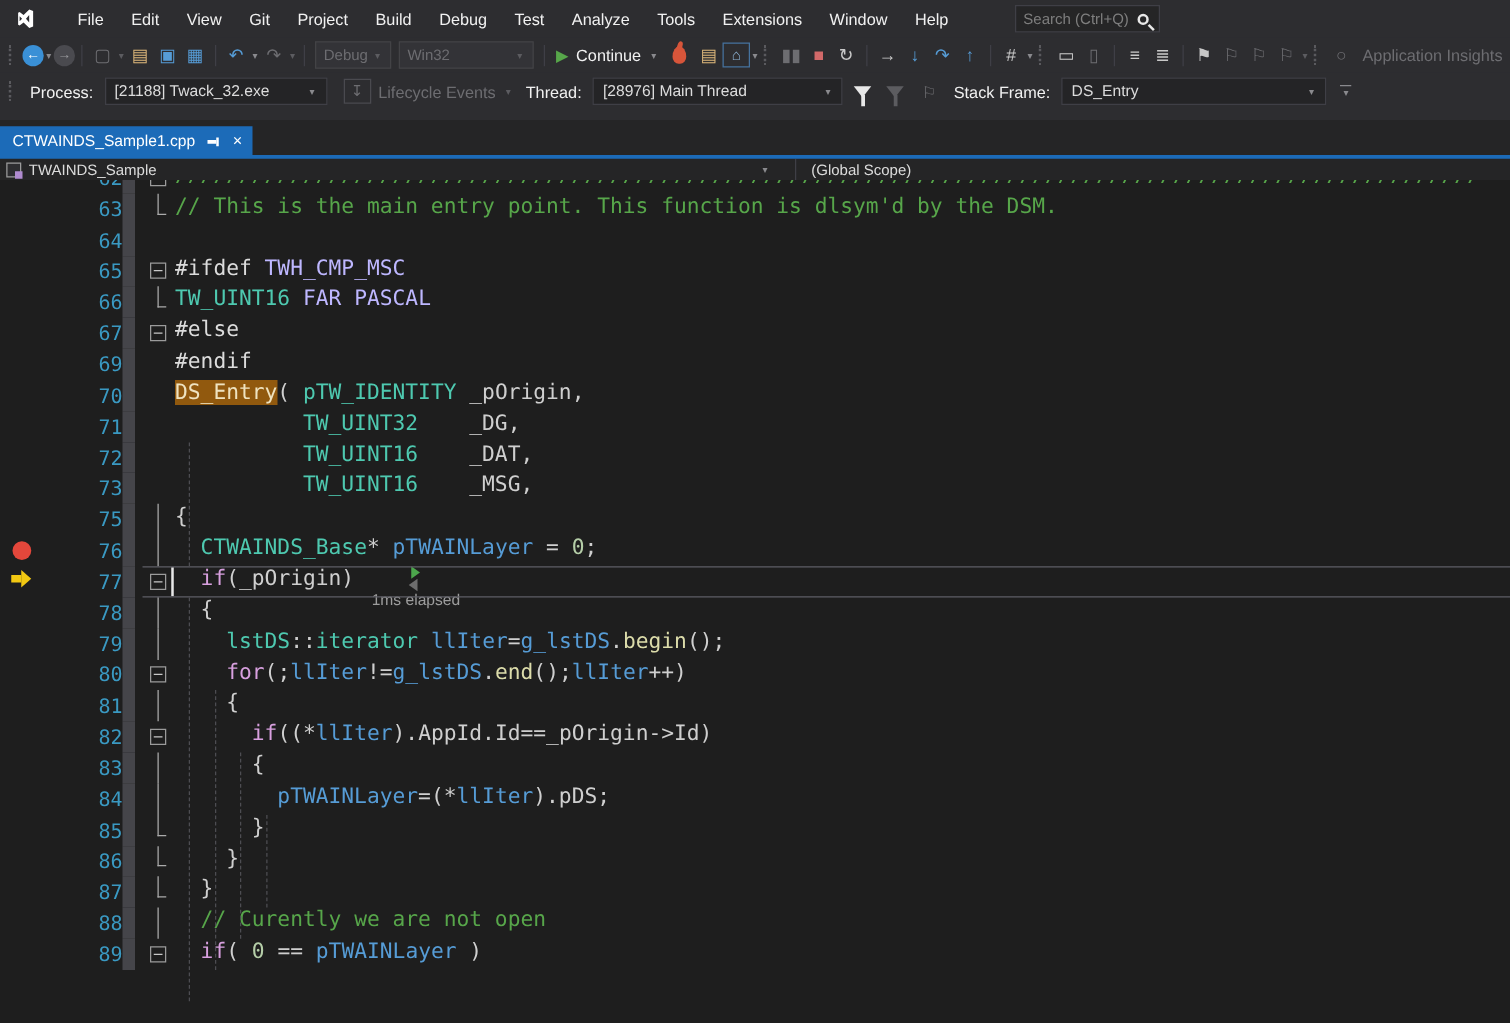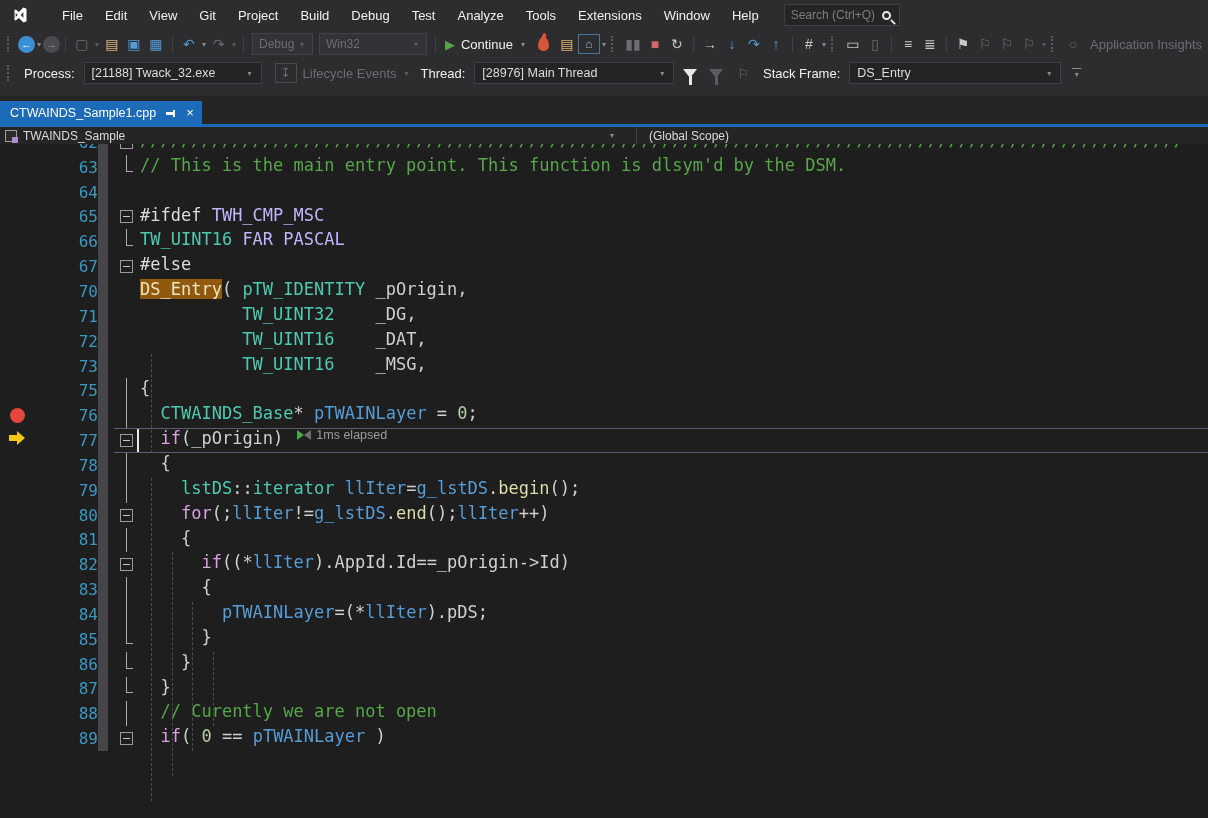--- a/index.html
+++ b/index.html
@@ -3,21 +3,21 @@
 <meta charset="utf-8">
 <style>
   * { margin:0; padding:0; box-sizing:border-box; }
   html,body { width:1208px; height:818px; overflow:hidden; }
   body { background:#2d2d30; font-family:"Liberation Sans", sans-serif; color:#f1f1f1; }
 
   
   .titlebar { height:30px; display:flex; align-items:center; background:#2d2d30;gap:12px; }
   .vslogo { width:24px; height:20px; margin:0 8px 0 7px; display:flex; align-items:center; justify-content:center; }
   .menu-item { font-size:13px; color:#f1f1f1; padding:0 11px; height:30px; display:flex; align-items:center; cursor:default; }
-  .searchbox { width:116px; height:22px; background:#252526; border:1px solid #3f3f46; display:flex; align-items:center; justify-content:space-between; padding:0 6px; margin-left:2px; }
+  .searchbox { width:116px; height:22px; background:#252526; border:1px solid #3f3f46; display:flex; align-items:center; justify-content:space-between; padding:0 6px; margin-left:30px; }
   .searchbox .ph { font-size:12px; color:#7e7e7e; }
   .mag { width:9px; height:9px; border:2px solid #e8e8e8; border-radius:50%; position:relative; margin-right:2px; }
   .mag::after { content:''; position:absolute; width:6px; height:2px; background:#e8e8e8; transform:rotate(45deg); left:6px; top:8px; }
   .titlechip { margin-left:52px; background:#252526; height:30px; display:flex; align-items:center; padding:0 84px 0 48px; font-size:13px; color:#ececec; }
 
   
   .toolbar { height:28px; display:flex; align-items:center; background:#2d2d30; padding-left:4px; }
   .grip { width:5px; height:16px; border-left:2px dotted #5a5a5e; margin:0 6px 0 3px; }
   .tsep { width:1px; height:17px; background:#3f3f46; margin:0 5px; }
   .tbtn { height:22px; min-width:20px; display:flex; align-items:center; justify-content:center; font-size:14px; margin:0 1px; }
@@ -80,21 +80,21 @@
   .ar { position:absolute; left:9px; top:7px; width:8px; height:6px; background:#f2c812; }
   .ar::after { content:''; position:absolute; left:8px; top:-4px; width:0; height:0; border-top:7px solid transparent; border-bottom:7px solid transparent; border-left:8px solid #f2c812; }
   .obox { position:absolute; left:6px; top:50%; margin-top:-6.5px; width:13px; height:13px; border:1px solid #9b9b9b; background:#1e1e1e; }
   .obox::after { content:''; position:absolute; left:2px; top:5px; width:7px; height:1px; background:#c8c8c8; }
   .oline { position:absolute; left:12px; top:0; bottom:0; border-left:1px solid #ababab; }
   .ofoot { position:absolute; left:12px; top:0; width:7px; height:68%; border-left:1px solid #ababab; border-bottom:1px solid #ababab; }
   .row.current::before { content:''; position:absolute; left:114px; right:0; top:0; border-top:1px solid #5e5e66; }
   .row.current::after { content:''; position:absolute; left:114px; right:0; bottom:0; border-bottom:1px solid #5e5e66; }
   .caretbar { position:absolute; left:137px; top:1px; bottom:1px; width:2px; background:#e8e8e8; }
   .guide { position:absolute; border-left:1px dashed #4d4d52; width:0; }
-  .perftip { display:inline-flex; align-items:center; margin-left:14px; font-family:"Liberation Sans", sans-serif; font-size:12.5px; color:#9d9d9d; }
+  .perftip { display:inline-flex; align-items:center; margin-left:14px; font-family:"Liberation Sans", sans-serif; font-size:12.5px; color:#9d9d9d;flex-direction:column; }
   .pt1 { width:0; height:0; border-top:5px solid transparent; border-bottom:5px solid transparent; border-left:7px solid #4ca64c; }
   .pt2 { width:0; height:0; border-top:5px solid transparent; border-bottom:5px solid transparent; border-right:7px solid #6e6e6e; margin-right:5px; }
   
   .tok-c{color:var(--c-comment);} .tok-p{color:var(--c-preproc);} .tok-i{color:var(--c-inactive);}
   .tok-m{color:var(--c-macro);} .tok-t{color:var(--c-type);} .tok-k{color:var(--c-keyctl);}
   .tok-v{color:var(--c-local);} .tok-n{color:var(--c-number);} .tok-x{color:var(--c-plain);}
   .tok-f{color:var(--c-func);}
   .tok-d{color:var(--c-dsfg); background:var(--c-dsbg);}
 </style>
 </head>
@@ -292,20 +292,27 @@
         <div class="cell-glyph"></div>
         <div class="cell-num">67</div>
         <div class="cell-strip"></div>
         <div class="cell-outline">
           <span class="obox"></span>
         </div>
         <div class="cell-code"><span class="tok-p">#else</span></div>
       </div>
       <div class="row">
         <div class="cell-glyph"></div>
+        <div class="cell-num">69</div>
+        <div class="cell-strip"></div>
+        <div class="cell-outline"></div>
+        <div class="cell-code"><span class="tok-p">#endif</span></div>
+      </div>
+      <div class="row">
+        <div class="cell-glyph"></div>
         <div class="cell-num">70</div>
         <div class="cell-strip"></div>
         <div class="cell-outline"></div>
         <div class="cell-code"><span class="tok-d">DS_Entry</span><span class="tok-x">( </span><span class="tok-t">pTW_IDENTITY</span><span class="tok-x"> _pOrigin,</span></div>
       </div>
       <div class="row">
         <div class="cell-glyph"></div>
         <div class="cell-num">71</div>
         <div class="cell-strip"></div>
         <div class="cell-outline"></div>

